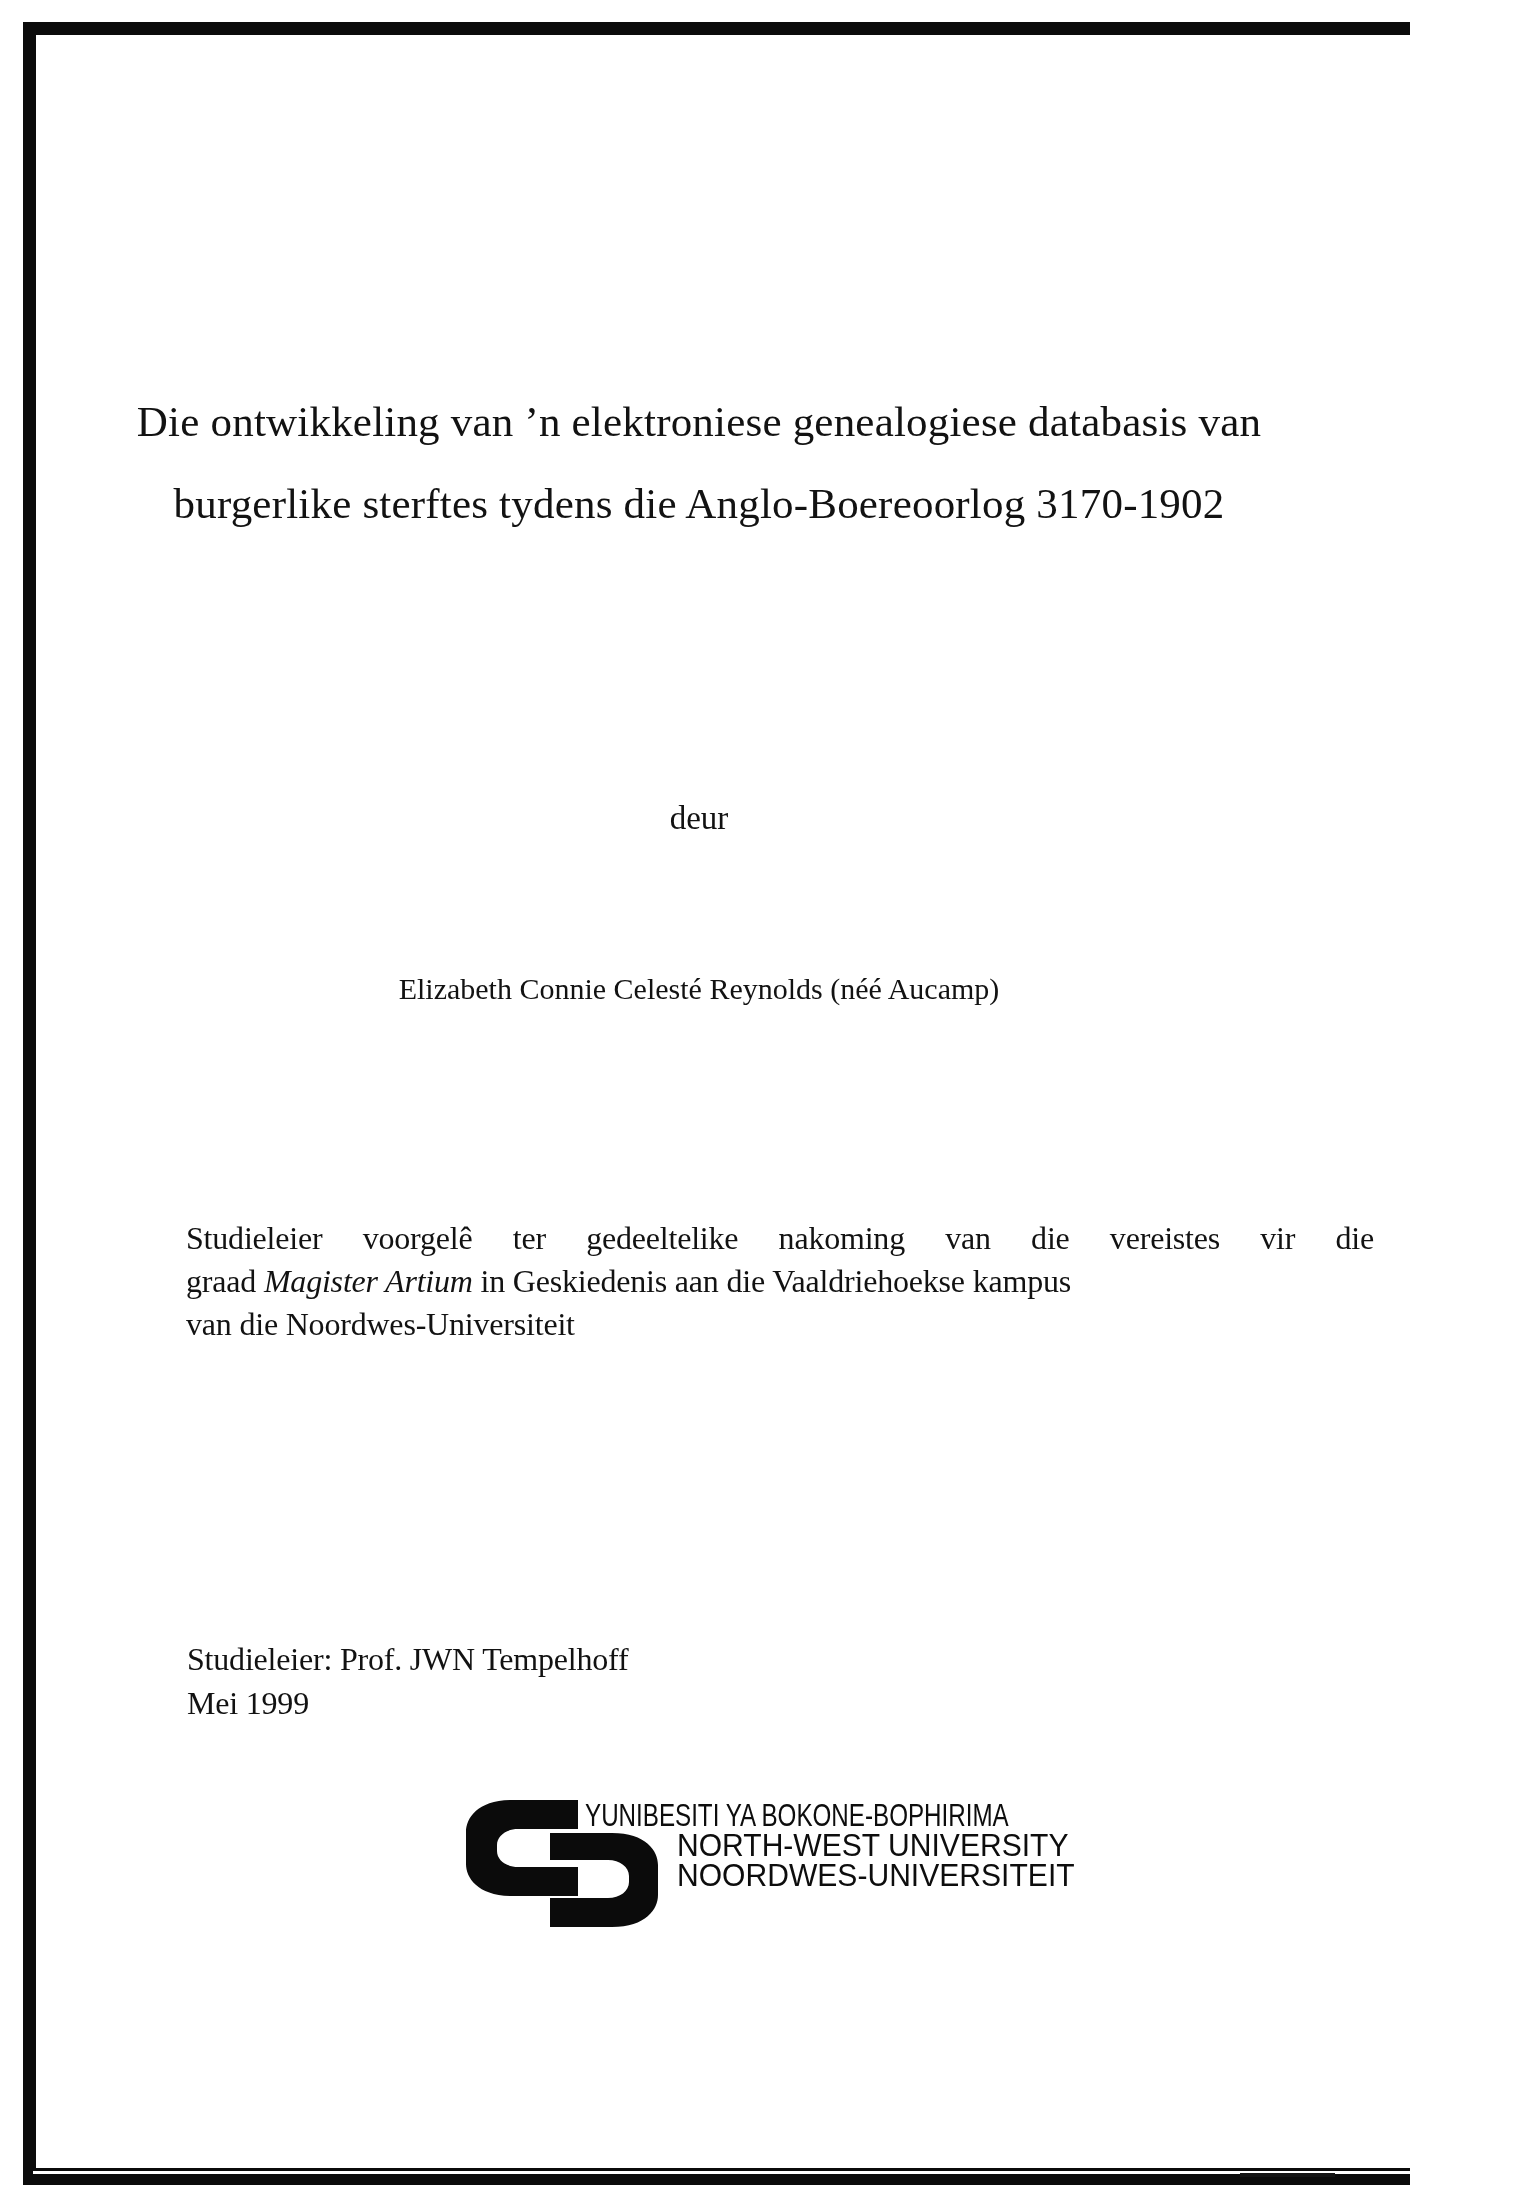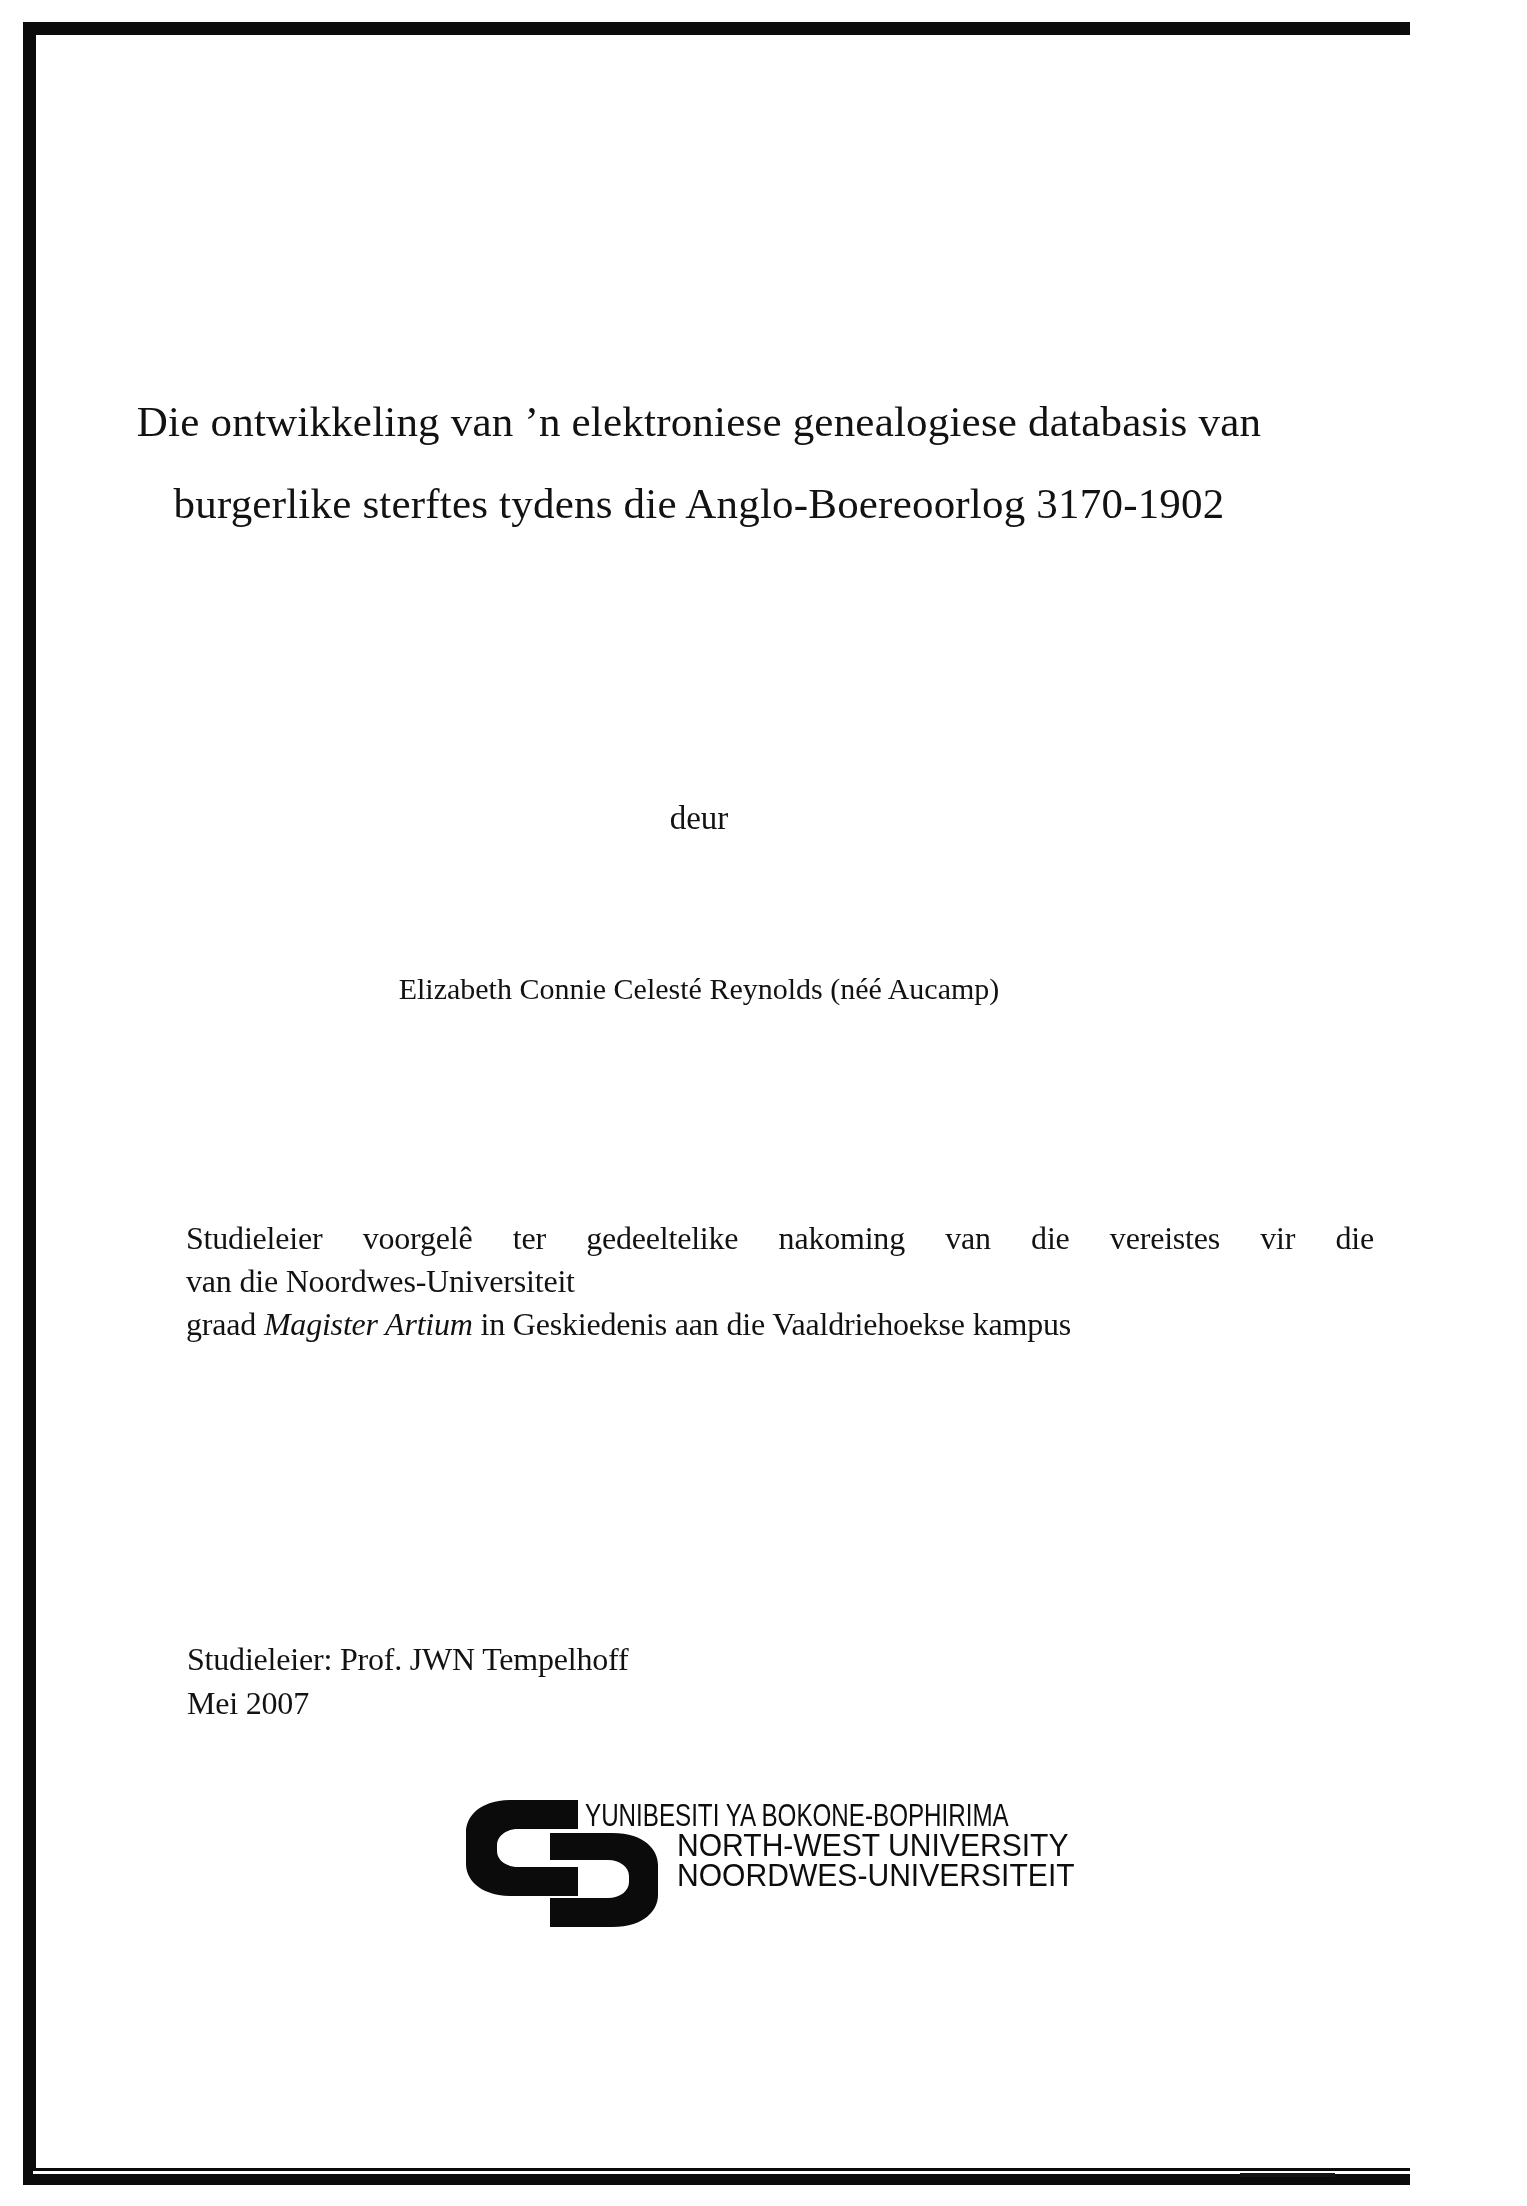--- a/index.html
+++ b/index.html
@@ -96,27 +96,27 @@
     <div>Die ontwikkeling van ’n elektroniese genealogiese databasis van</div>
     <div>burgerlike sterftes tydens die Anglo-Boereoorlog 3170-1902</div>
   </div>
 
   <div class="centered byline">deur</div>
 
   <div class="centered author">Elizabeth Connie Celesté Reynolds (néé Aucamp)</div>
 
   <div class="statement">
     <div class="just">Studieleier voorgelê ter gedeeltelike nakoming van die vereistes vir die</div>
+    <div><span>graad </span><span class="ital">Magister Artium</span><span> in Geskiedenis aan die Vaaldriehoekse kampus</span></div>
     <div>van die Noordwes-Universiteit</div>
-    <div><span>graad </span><span class="ital">Magister Artium</span><span> in Geskiedenis aan die Vaaldriehoekse kampus</span></div>
   </div>
 
   <div class="supervisor-block">
     <div>Studieleier: Prof. JWN Tempelhoff</div>
-    <div>Mei 2007</div>
+    <div>Mei 1999</div>
   </div>
 
   <div class="logo">
     <svg class="logo-mark" width="200" height="130" viewBox="0 0 200 130" aria-hidden="true">
       <path fill="#0b0b0b" d="M116,2 L50,2 C16,2 4,20 4,34 L4,66 C4,80 16,98 50,98 L116,98 L116,69 L56,69 C44,69 35,62 35,53 L35,47 C35,38 44,31 56,31 L116,31 Z"></path>
       <path fill="#0b0b0b" d="M88,35 L150,35 C184,35 196,53 196,67 L196,97 C196,111 184,129 150,129 L88,129 L88,100 L146,100 C158,100 167,93 167,84 L167,78 C167,69 158,62 146,62 L88,62 Z"></path>
     </svg>
     <div class="logo-text">
       <div class="l1">YUNIBESITI YA BOKONE-BOPHIRIMA</div>
       <div class="l2">NORTH-WEST UNIVERSITY</div>

